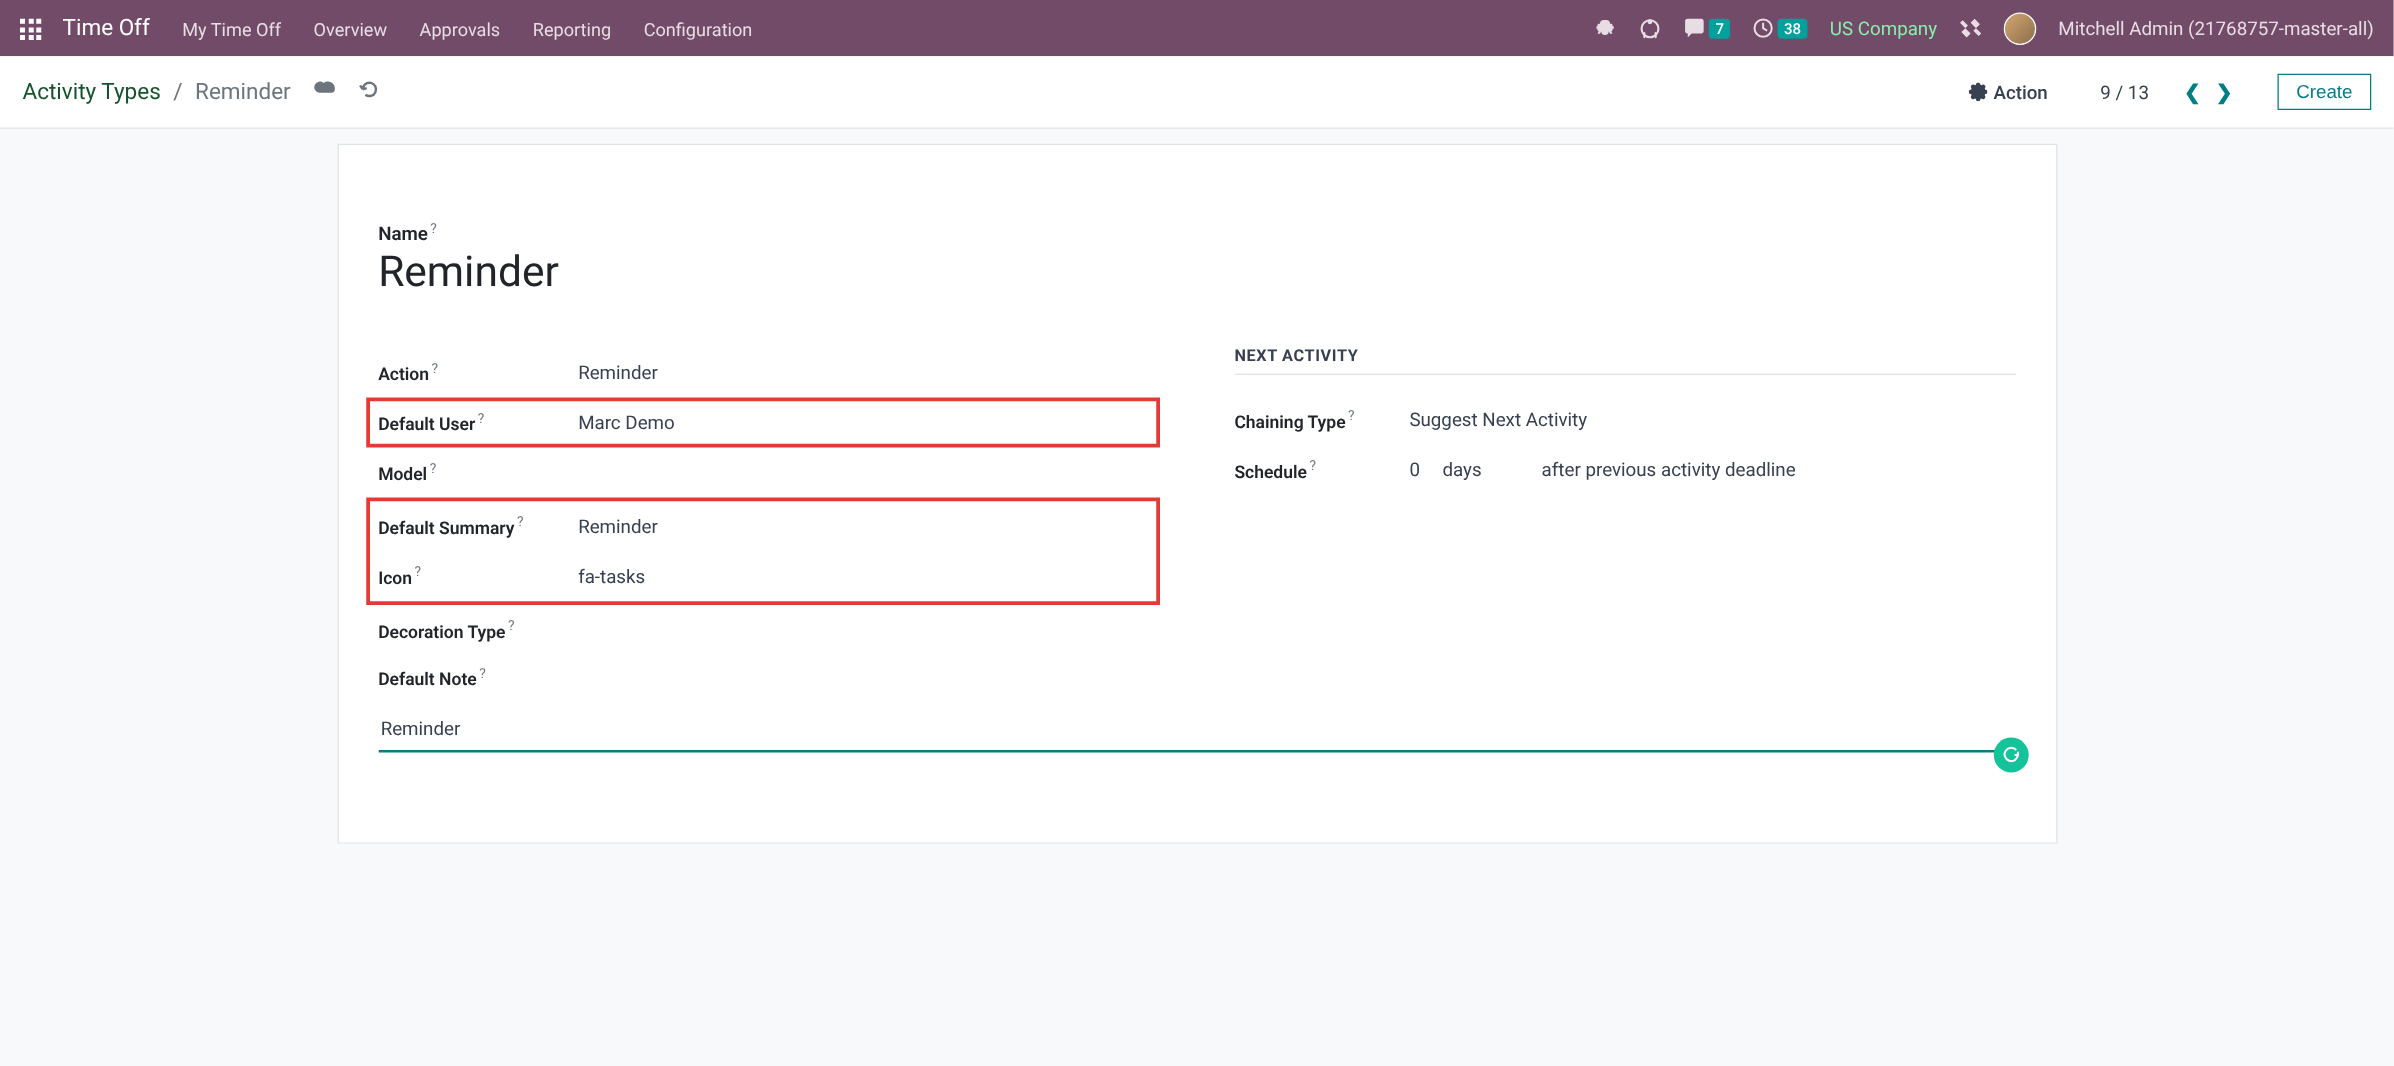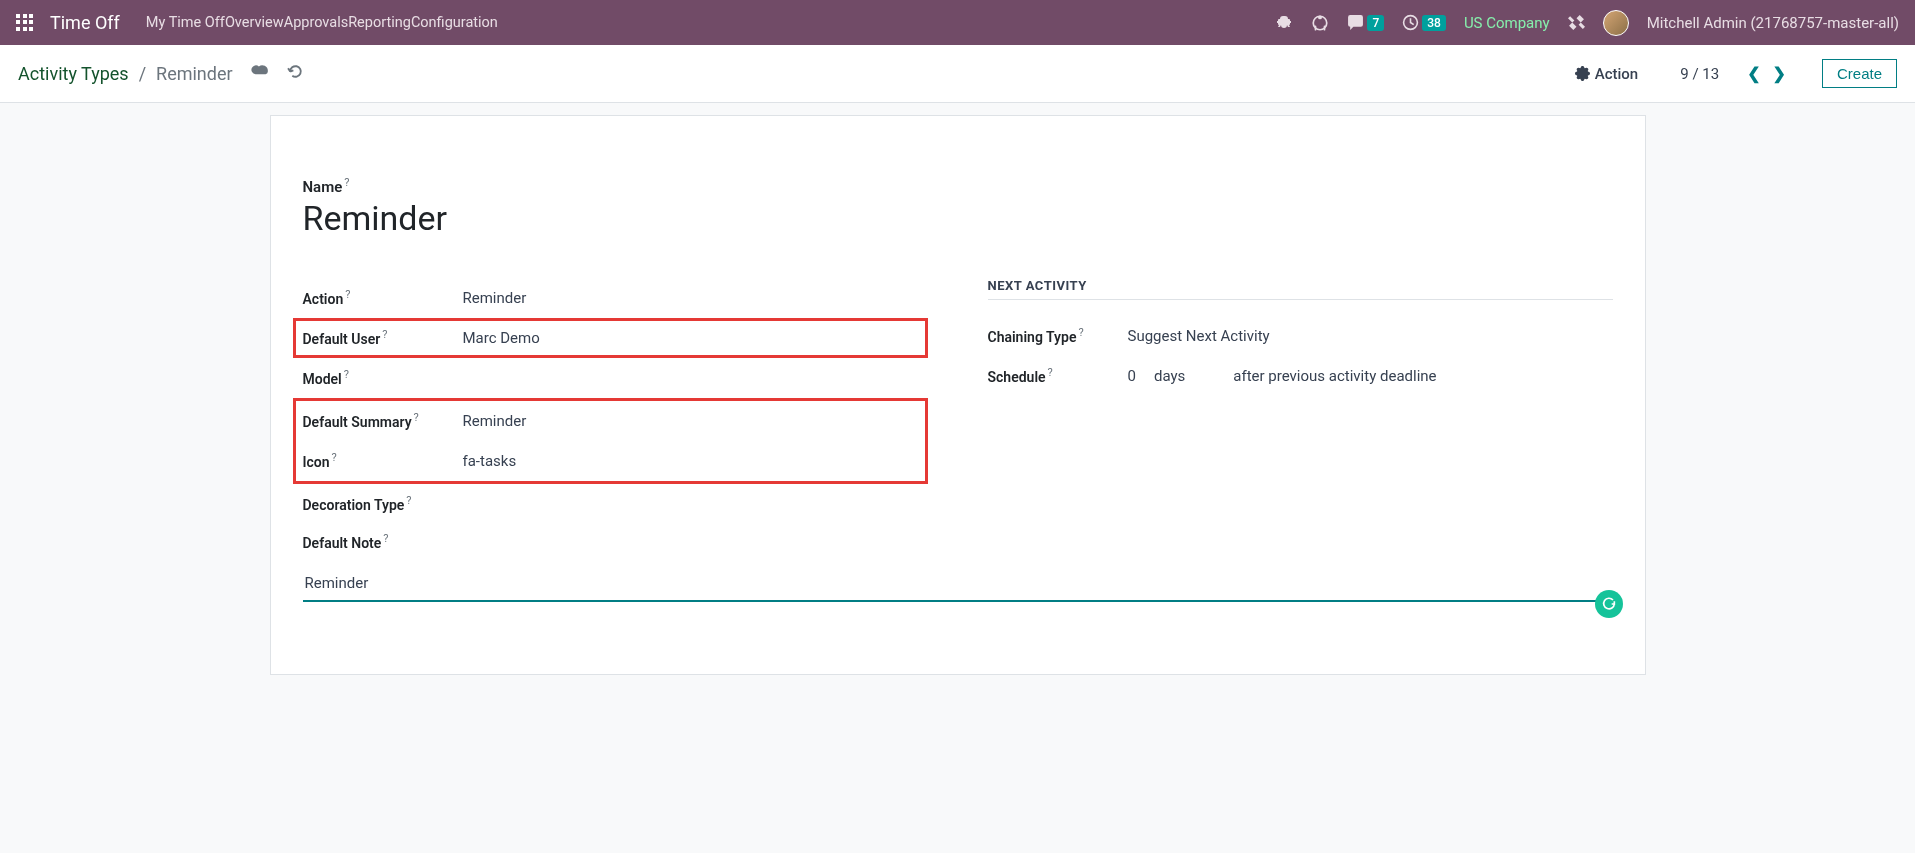--- a/index.html
+++ b/index.html
@@ -7,25 +7,25 @@
 
 
 .navbar {
   background: #714B67;
   height: 45px;
   display: flex;
   align-items: center;
   padding: 0 16px;
   color: #fff;
 }
-.navbar-left { display: flex; align-items: center; gap: 8px; }
+.navbar-left { display: flex; align-items: flex-end; gap: 8px; }
 .apps-icon { width: 18px; height: 18px; display: grid; grid-template-columns: repeat(3,1fr); grid-template-rows: repeat(3,1fr); gap: 2px; cursor: pointer; }
 .apps-icon span { background: #fff; width: 4px; height: 4px; }
 .brand { font-size: 18px; font-weight: 400; margin-left: 8px; margin-right: 18px; cursor: pointer; }
-.nav-links { display: flex; }
+.nav-links { display: flex; gap: 26px; }
 .nav-links a { color: #e8dde4; font-size: 14.5px; text-decoration: none; cursor: pointer; }
 .navbar-right { margin-left: auto; display: flex; align-items: center; gap: 18px; }
 .nav-icon { cursor: pointer; font-size: 16px; color: #e8dde4; display: flex; align-items: center; }
 .badge { background: #00A09D; color: #fff; font-size: 12px; padding: 1px 5px; border-radius: 3px; margin-left: 3px; font-weight: 500; }
 .company { font-size: 15px; color: #86efac; cursor: pointer; }
 .avatar { width: 26px; height: 26px; border-radius: 50%; background: linear-gradient(135deg,#d4a574,#8b6f47); border: 1px solid #fff; }
 .user-name { font-size: 15px; color: #e8dde4; cursor: pointer; }
 
 
 .control-panel {

